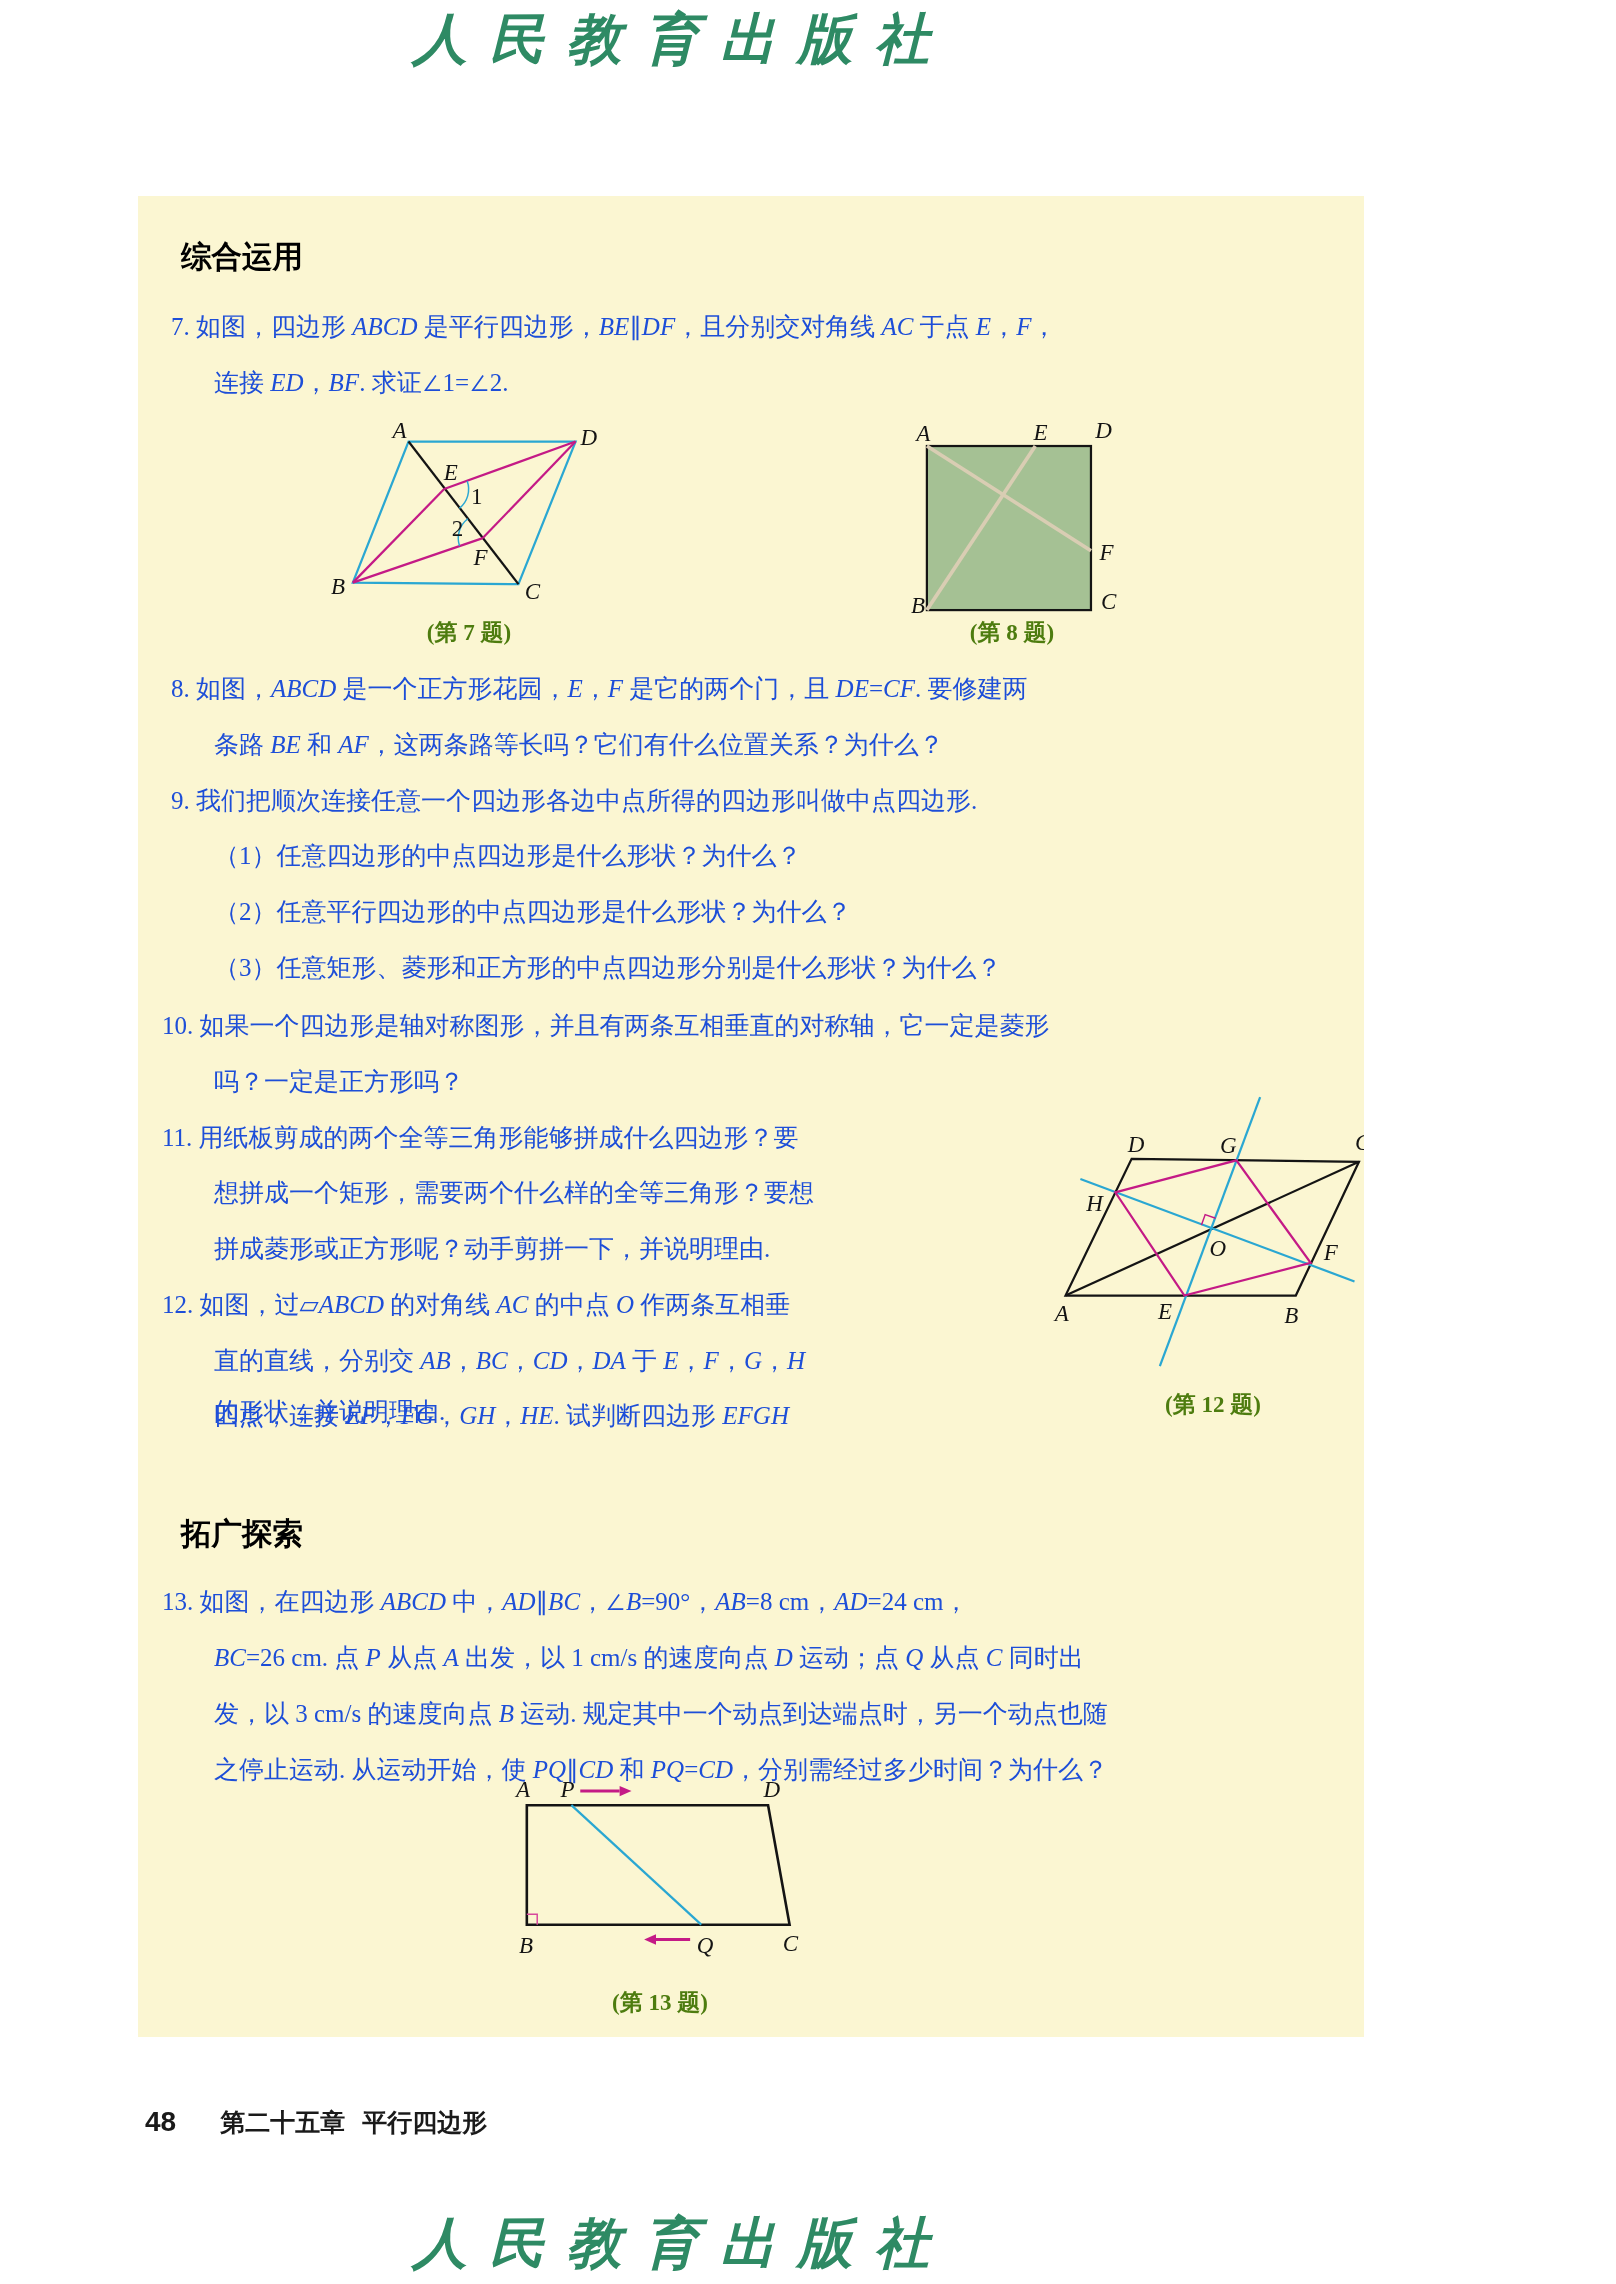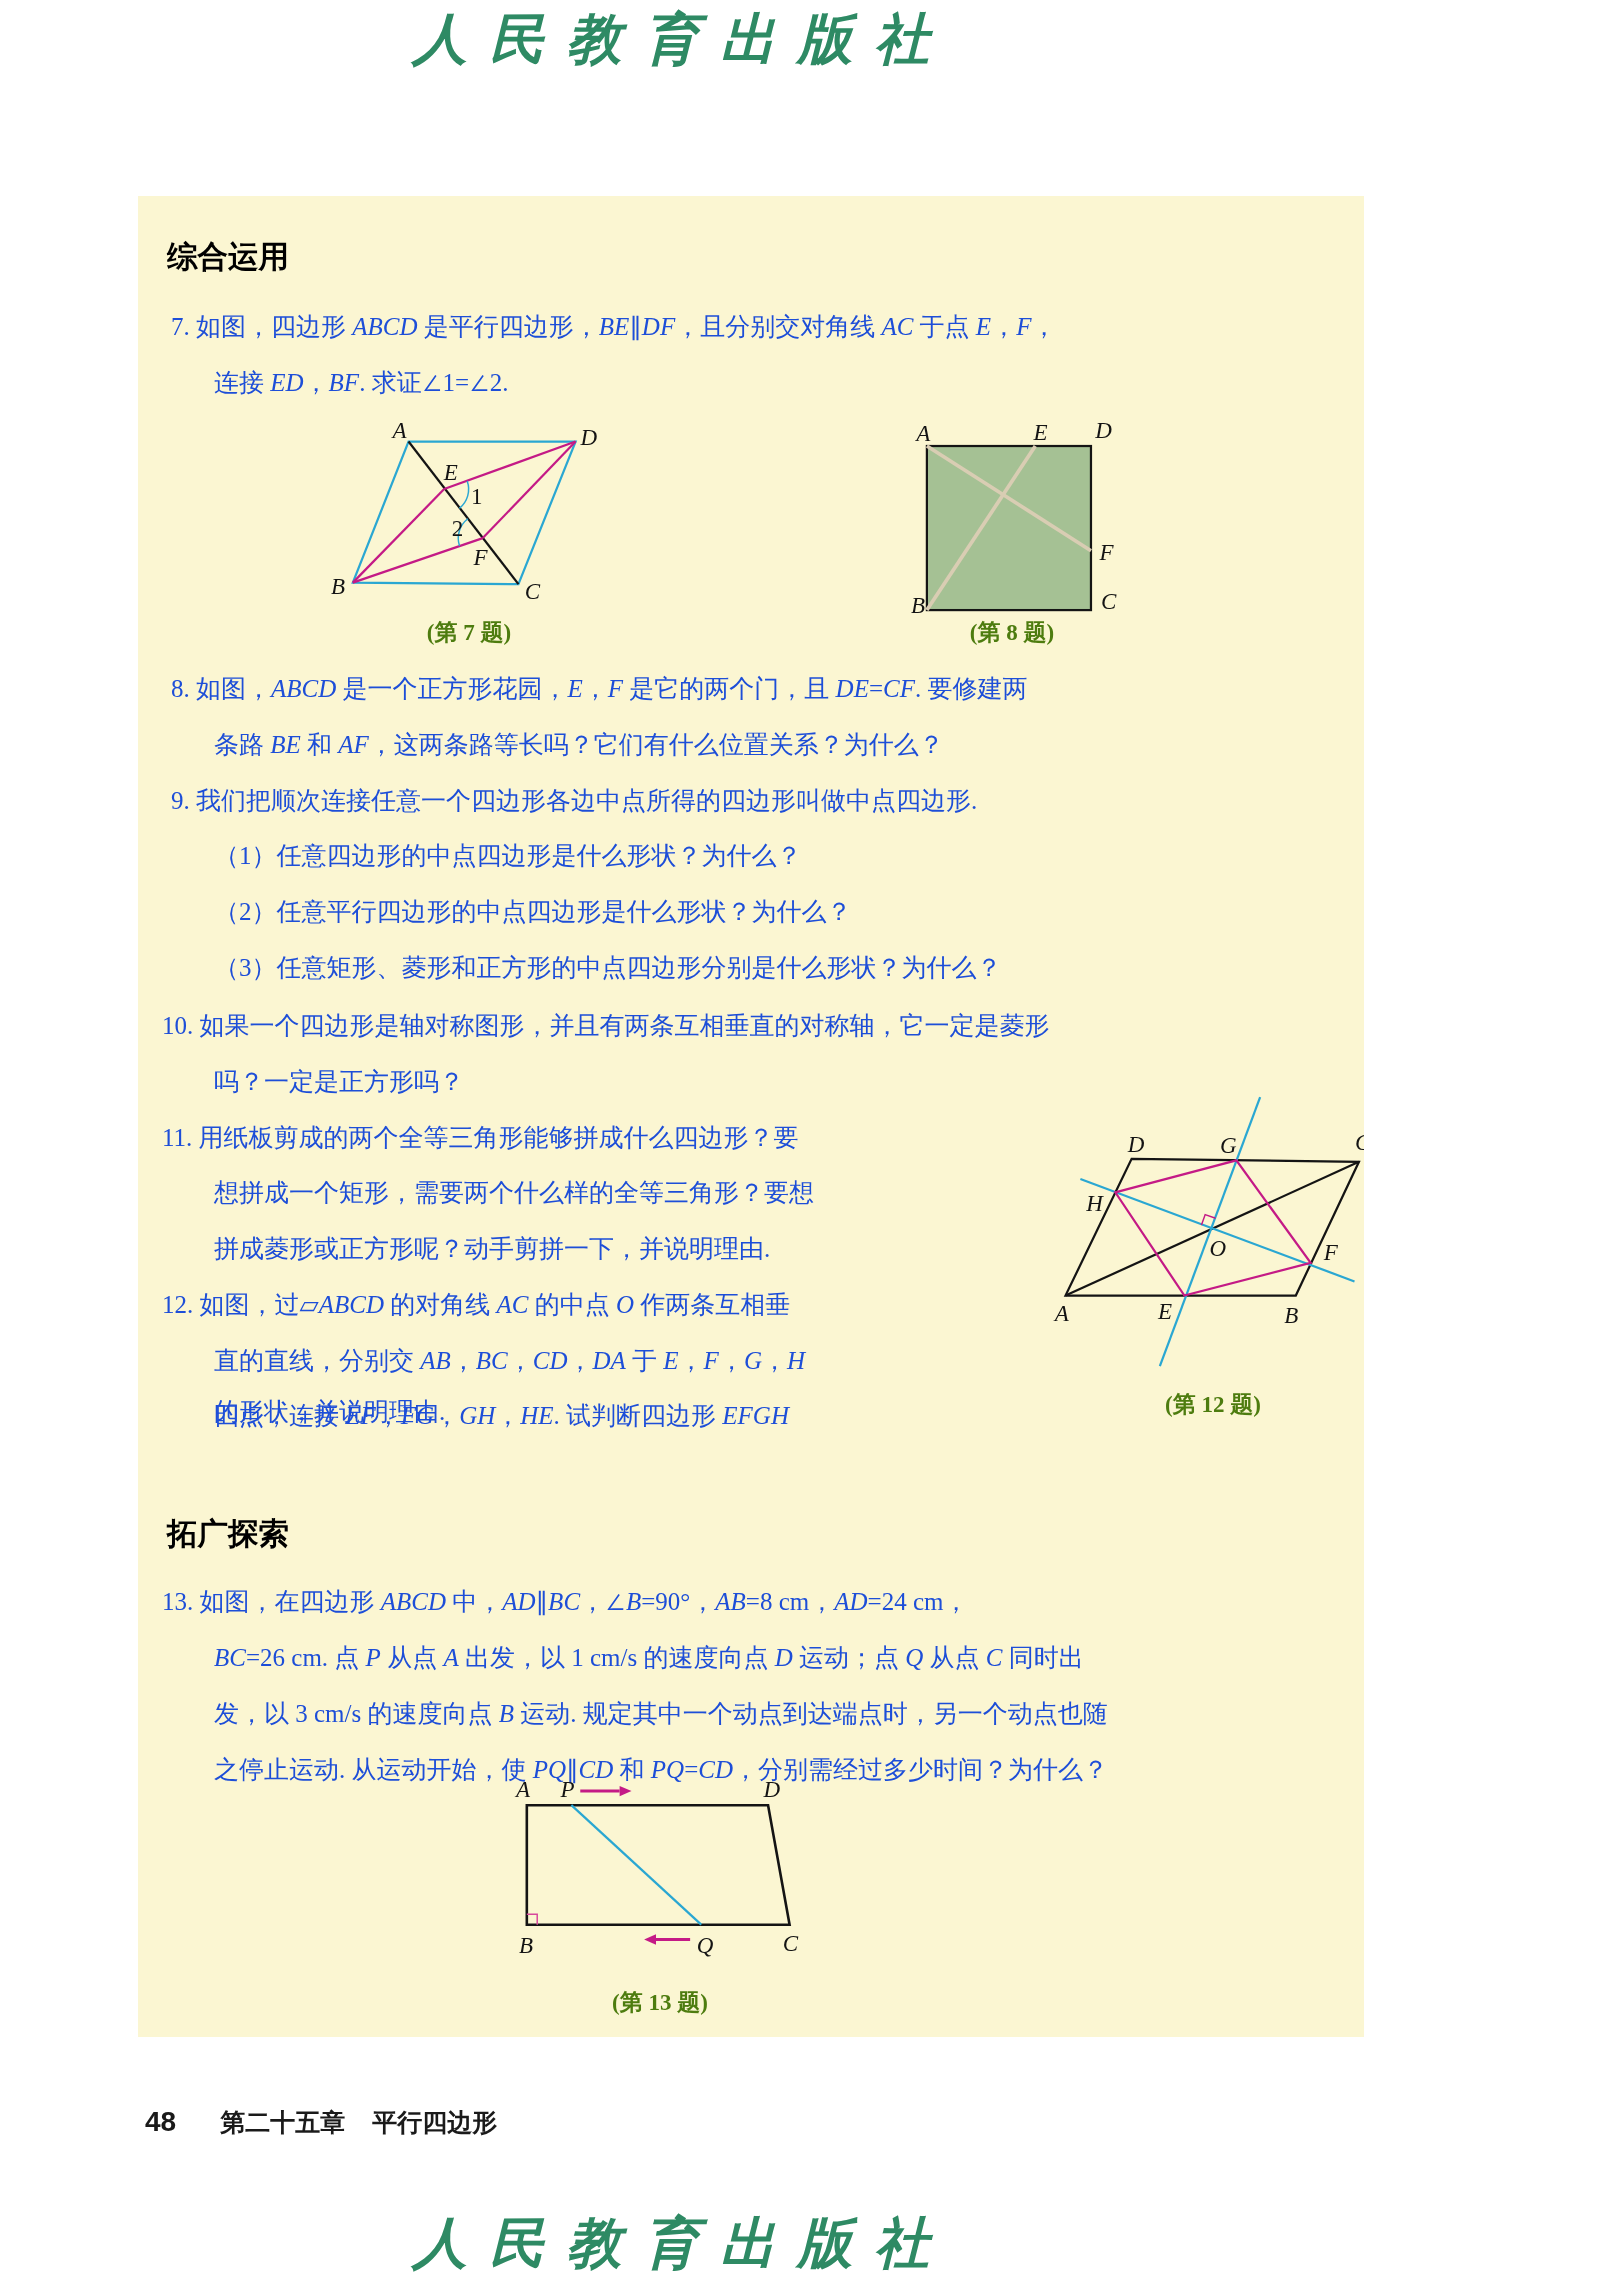--- a/index.html
+++ b/index.html
@@ -6,30 +6,30 @@
   .page{position:relative;width:1364px;height:2284px;background:#ffffff;
         font-family:"Liberation Serif",serif;color:#111;overflow:hidden;}
   .logo{position:absolute;left:0;width:100%;text-align:center;color:#2e8a64;
         font-weight:bold;font-style:italic;letter-spacing:22px;font-size:55px;
         font-family:"DejaVu Serif",serif;white-space:nowrap;}
   .logo-top{top:3px;}
   .logo-bottom{top:2207px;}
   .content-box{position:absolute;left:138px;top:196px;width:1270px;height:1841px;
         background:#fbf6d2;}
   .heading{position:absolute;font-family:"Liberation Sans",sans-serif;font-weight:bold;
-        font-size:30.5px;color:#000;white-space:nowrap;}
+        font-size:30.5px;color:#000;white-space:nowrap;margin-left:14px;}
   .line{position:absolute;font-size:25px;line-height:31px;white-space:nowrap;color:#1d4ed8;}
   .caption{position:absolute;width:164px;text-align:center;font-size:23px;color:#4d7c0f;font-weight:bold;}
   .fig{position:absolute;}
   .fig text{font-size:31px;font-family:"Liberation Serif",serif;font-style:italic;fill:#141414;}
   .fig text.num{font-style:normal;}
   .footer{position:absolute;left:145px;top:2106px;font-size:25px;font-weight:bold;
         white-space:nowrap;color:#1a1a1a;}
   .footer .pagenum{font-family:"Liberation Sans",sans-serif;font-size:28px;margin-right:44px;font-weight:600;}
-  .footer .chap{margin-right:27px;}
+  .footer .chap{margin-right:17px;}
 </style>
 </head>
 <body>
 
 <div class="page">
 
   <div class="logo logo-top">人民教育出版社</div>
 
   <div class="content-box"></div>
 

